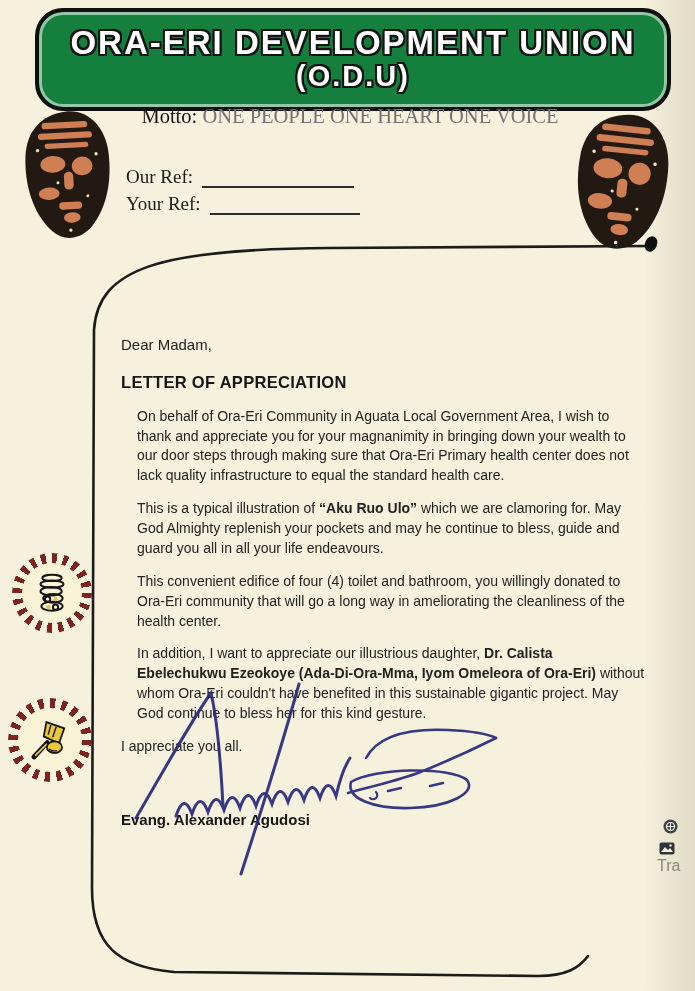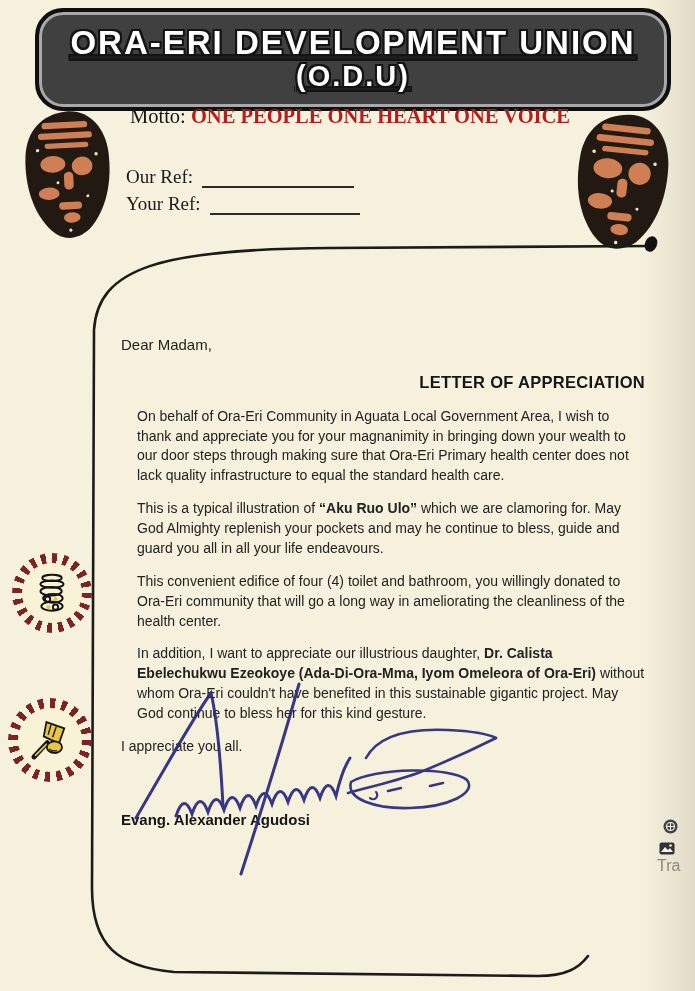--- a/index.html
+++ b/index.html
@@ -35,21 +35,21 @@
   .ref-underline{display:inline-block;border-bottom:2px solid #2b2b2b;height:20px;margin-left:9px;}
   .u1{width:152px;} .u2{width:150px;} .u3{width:150px;text-align:center;}
   .date-value{font-family:"Liberation Sans",sans-serif;font-size:21px;font-weight:600;
     letter-spacing:1px;color:#1a1a1a;display:inline-block;transform:translateY(2px);}
   
   .border-svg{position:absolute;left:0;top:0;pointer-events:none;}
   
   .content{position:absolute;left:121px;top:298px;width:524px;font-size:14px;line-height:1.42;color:#222;}
   .recipient div{font-weight:700;font-size:15px;line-height:19px;color:#1a1a1a;}
   .salutation{margin-top:36px;font-size:15px;}
-  .letter-title{margin-top:16px;margin-bottom:12px;text-align:right;font-weight:800;font-size:16.5px;letter-spacing:0.3px;color:#161616;}
+  .letter-title{margin-top:16px;margin-bottom:12px;text-align:left;font-weight:800;font-size:16.5px;letter-spacing:0.3px;color:#161616;}
   .para{margin:0 0 13px 16px;}
   .closing{margin:0;}
   .sig-space{height:52px;}
   .sig-name{font-weight:800;font-size:15px;color:#161616;}
   .sig-title{font-size:14.5px;color:#222;}
   b{font-weight:800;}
   
   .signature-svg{position:absolute;left:118px;top:676px;pointer-events:none;}
   
   .emblem{position:absolute;border-radius:50%;}
@@ -65,29 +65,29 @@
   .ov-text{position:absolute;left:657px;top:857px;font-size:16px;color:#8b887c;}
   .artifact{position:absolute;left:645px;top:236px;width:12px;height:16px;background:#101010;
     border-radius:50%;transform:rotate(24deg);}
 </style>
 </head>
 <body>
 
 <div class="page">
   <div class="edge-shade"></div>
 
-  <div class="banner" style="background:#404040;text-decoration:underline;">
+  <div class="banner" style="background:#15803d;">
     <div class="banner-line1">ORA-ERI DEVELOPMENT UNION</div>
     <div class="banner-line2">(O.D.U)</div>
   </div>
 
   <div class="addr-wrap">
     <div class="motto-line">
       <span>Motto:</span>
-      <span style="color:#b91c1c;font-weight:bold;">ONE PEOPLE ONE HEART ONE VOICE</span>
+      <span style="color:#737373;">ONE PEOPLE ONE HEART ONE VOICE</span>
     </div>
   </div>
 
   <svg class="mask-left" viewBox="0 0 100 130">
     <path d="M50,4 C72,2 88,20 90,45 C92,72 86,100 68,118 C56,128 42,128 32,118 C14,100 8,72 10,46 C12,20 28,6 50,4 Z" fill="#221a12"></path>
     <g fill="#cf7f53">
       <rect x="27" y="14" width="44" height="6" rx="3"></rect>
       <rect x="23" y="24" width="52" height="6" rx="3"></rect>
       <rect x="29" y="34" width="42" height="5" rx="2.5"></rect>
       <ellipse cx="36" cy="54" rx="12" ry="8"></ellipse>

